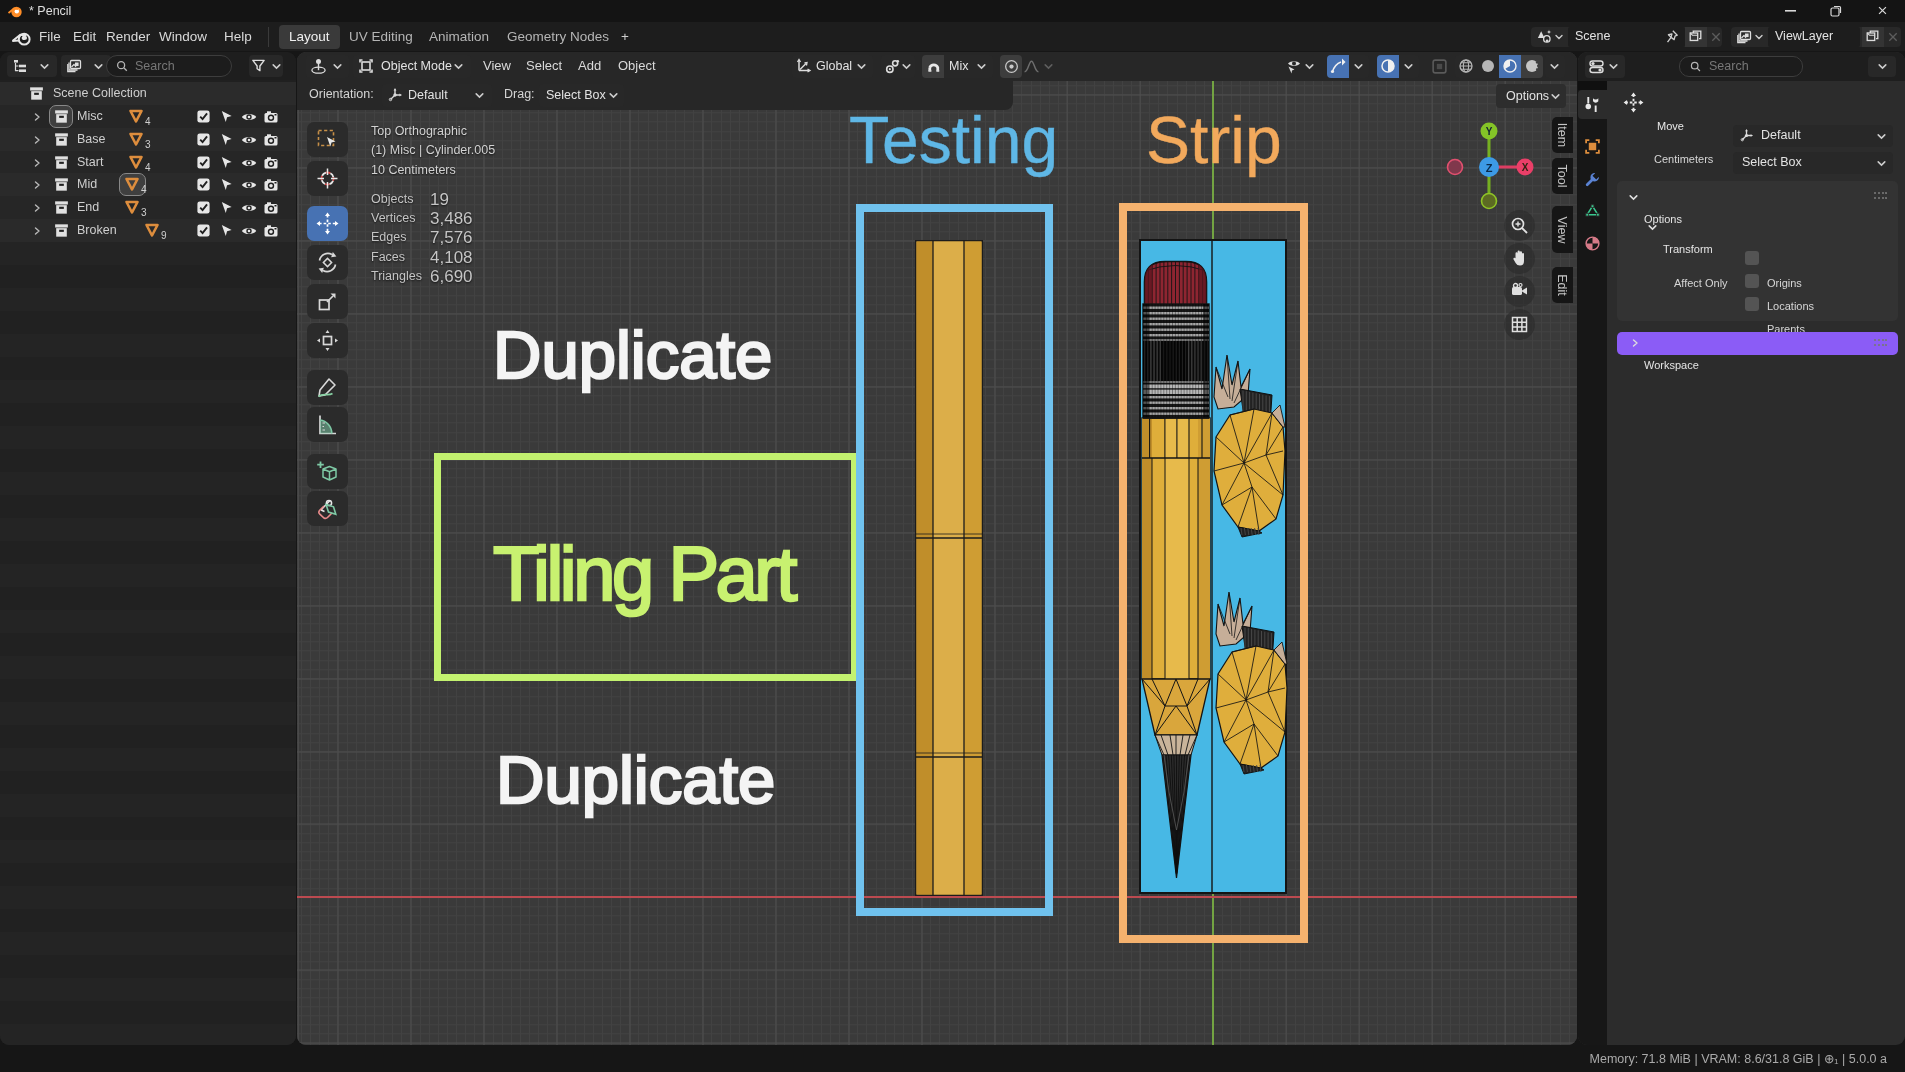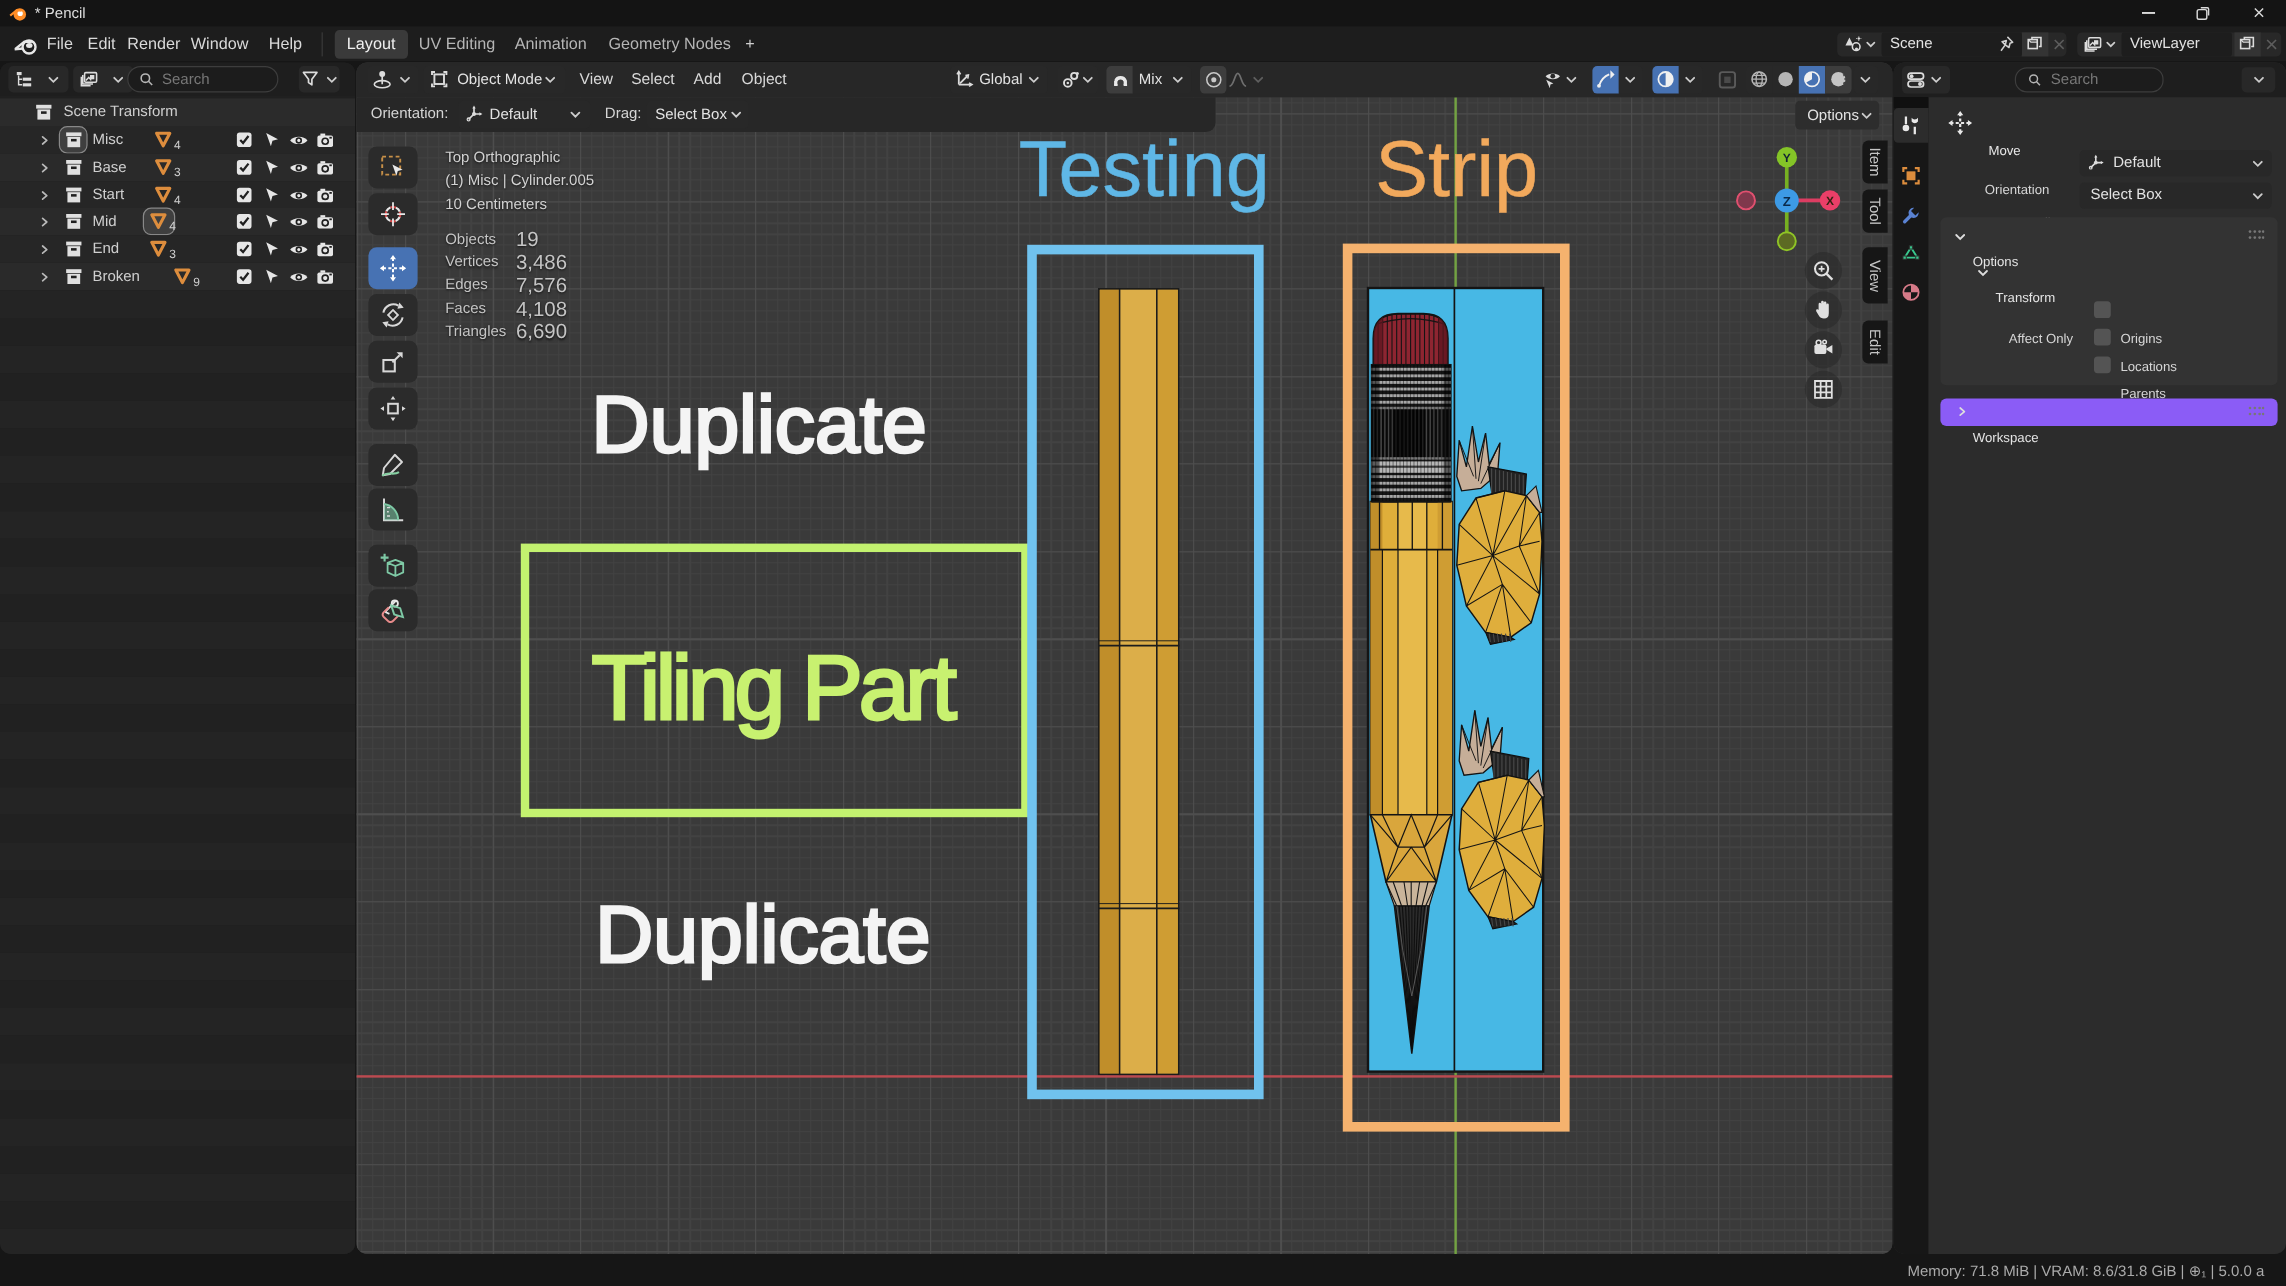--- a/index.html
+++ b/index.html
@@ -435,21 +435,21 @@
           <svg style="position:absolute;left:22px;top:6px;width:11px;height:11px;color:#ccc">
             <use href="#i-chev"></use>
           </svg>
         </div>
     </div>
     <div id="outliner-rows">
 <div class="row" style="top:30px;background:#2b2b2b">
   <svg style="position:absolute;left:28px;top:3px;width:17px;height:17px;color:#e0e0e0">
             <use href="#i-box"></use>
           </svg>
-  <span class="lbl" style="left:53px">Scene Transform</span>
+  <span class="lbl" style="left:53px">Scene Collection</span>
 </div>
 <div class="row" style="top:53px;background:#262626">
   <svg style="position:absolute;left:32px;top:7px;width:10px;height:10px;color:#b9b9b9">
             <use href="#i-arrowr"></use>
           </svg>
   <div style="position:absolute;left:49px;top:0px;width:24px;height:23px;background:#3f3f3f;border:1px solid #888;border-radius:7px"></div>
   <svg style="position:absolute;left:53px;top:3px;width:17px;height:17px;color:#e0e0e0">
             <use href="#i-box"></use>
           </svg>
   <span class="lbl" style="left:77px">Misc</span>
@@ -1115,21 +1115,21 @@
         </svg>
       <svg style="position:absolute;left:6px;top:154px;width:17px;height:17px;color:#d67a88">
           <use href="#i-mat"></use>
         </svg>
     </div>
     <div id="props-content" style="position:absolute;left:29px;top:29px;width:298px;height:964px">
       <svg style="position:absolute;left:16px;top:11px;width:21px;height:21px;color:#e8e8e8">
           <use href="#i-move4"></use>
         </svg>
       <span class="ptxt" style="left:50px;top:15px;color:#e8e8e8">Move</span>
-      <span class="ptxt" style="left:47px;top:48px">Orientation</span>
+      <span class="ptxt" style="left:47px;top:48px">Centimeters</span>
       <div class="dd" style="left:126px;top:44px;width:160px;height:22px">
           <svg style="position:absolute;left:6px;top:3px;width:15px;height:15px;color:#dcdcdc">
             <use href="#i-orient"></use>
           </svg>
           <span style="position:absolute;left:28px;top:3px">Default</span>
           <svg style="position:absolute;left:143px;top:6px;width:11px;height:11px;color:#ccc">
             <use href="#i-chev"></use>
           </svg>
         </div>
       <span class="ptxt" style="left:86px;top:75px">Edit</span>

